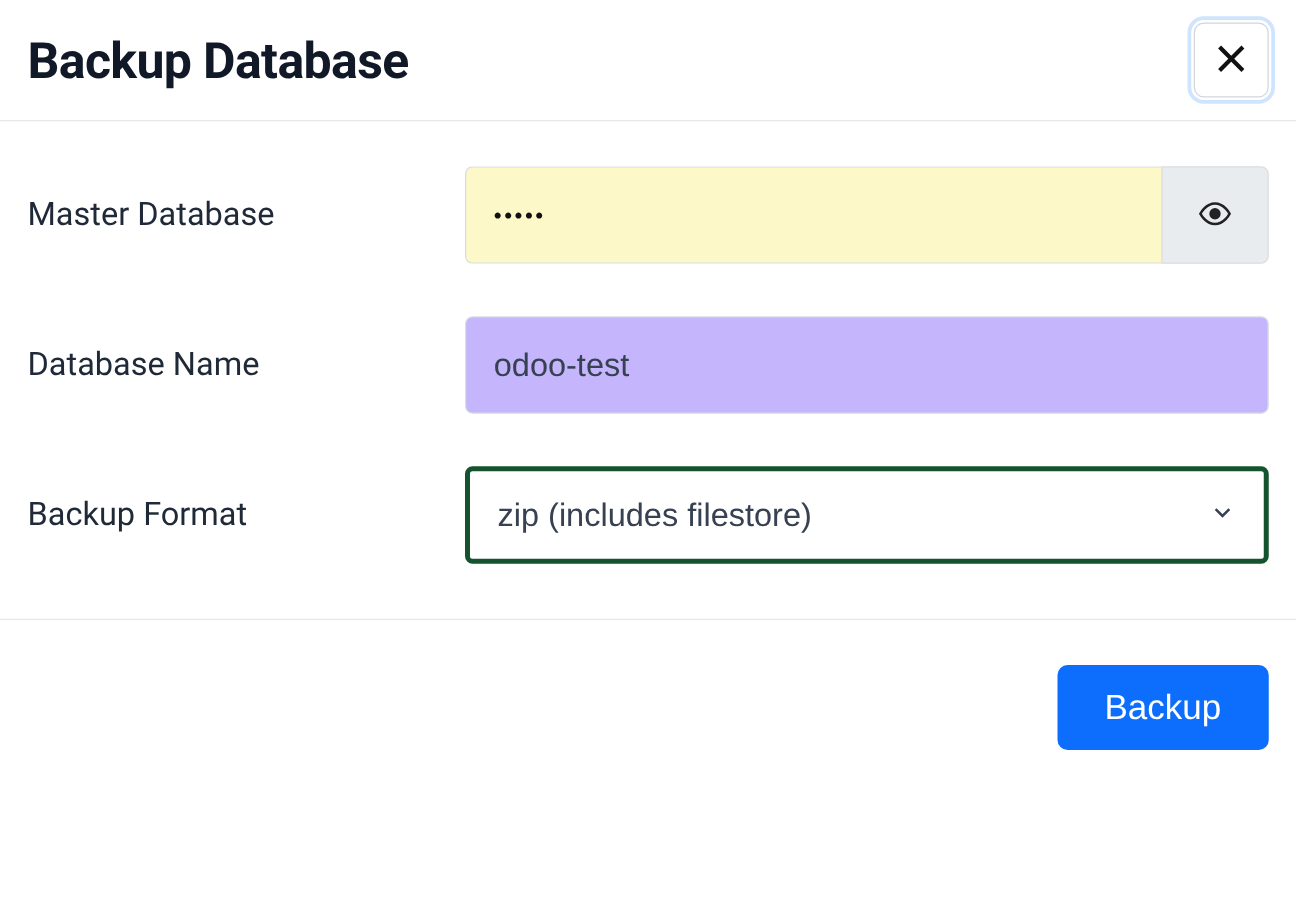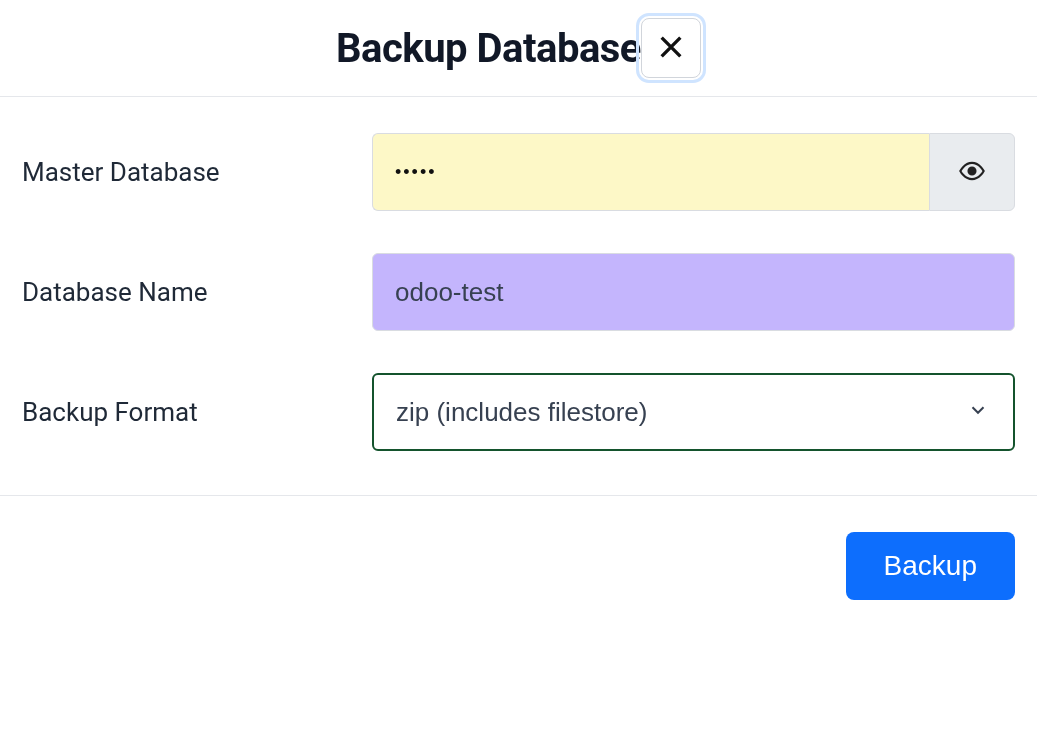--- a/index.html
+++ b/index.html
@@ -9,21 +9,21 @@
       width: 1037px;
       height: 736px;
       color: #1f2937;
     }
     .modal {
       width: 100%;
     }
     .modal-header {
       display: flex;
       align-items: center;
-      justify-content: center;
+      justify-content: space-between;
       padding: 18px 22px 18px 22px;
       border-bottom: 1px solid #e5e7eb;
     }
     .modal-title {
       font-size: 40px;
       font-weight: 700;
       color: #111827;
       letter-spacing: -0.5px;
     }
     .close-btn {
@@ -110,21 +110,21 @@
       outline: none;
     }
     .select-wrap {
       position: relative;
       width: 100%;
     }
     .select-input {
       width: 100%;
       height: 78px;
       background: #fff;
-      border: 2px solid #14532d;
+      border: 4px solid #14532d;
       border-radius: 6px;
       padding: 0 60px 0 22px;
       font-size: 26px;
       color: #374151;
       appearance: none;
       -webkit-appearance: none;
       outline: none;
       cursor: pointer;
     }
     .select-chevron {

